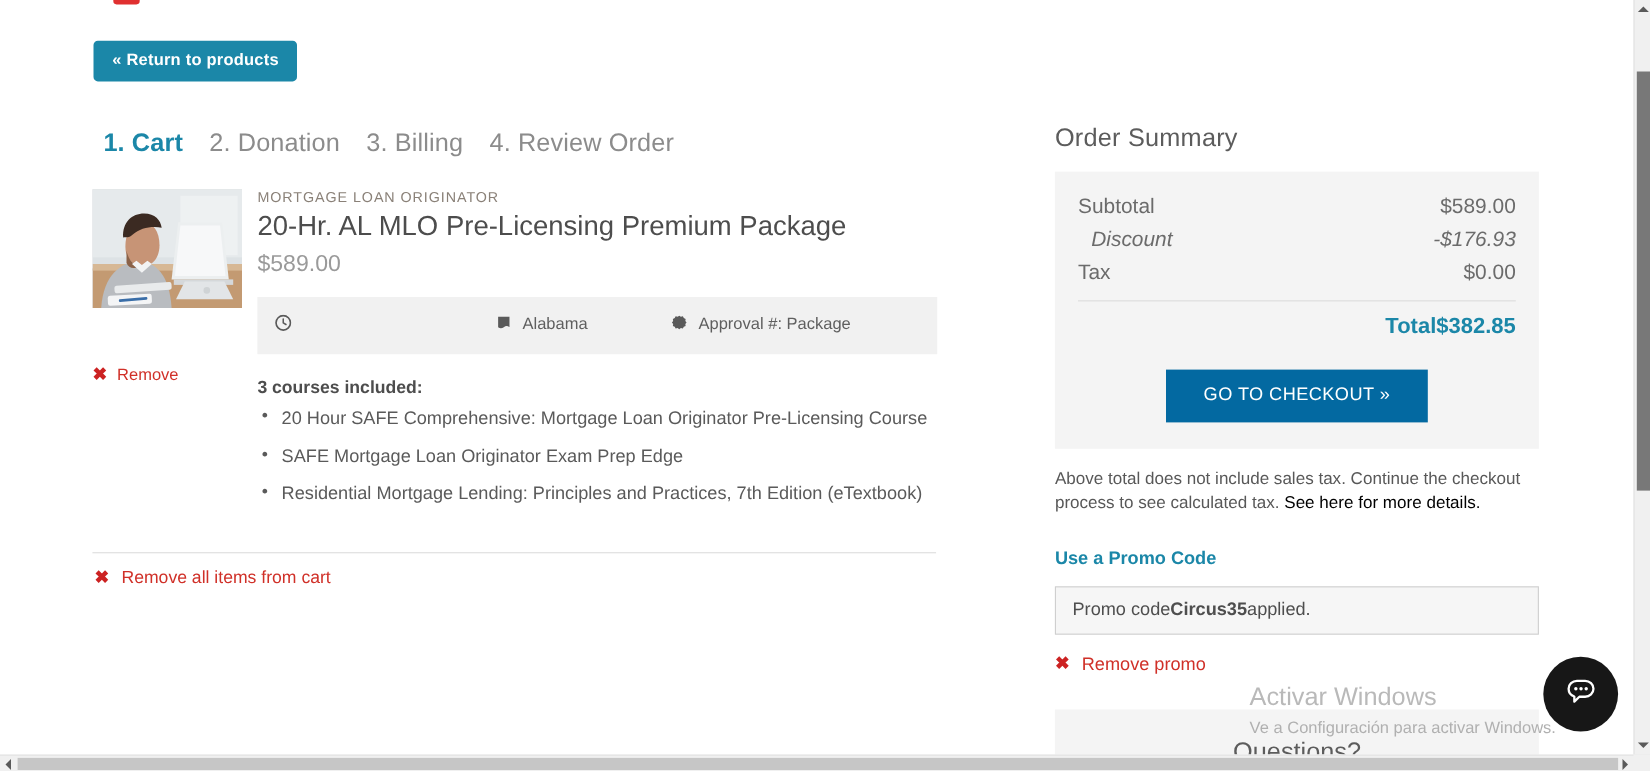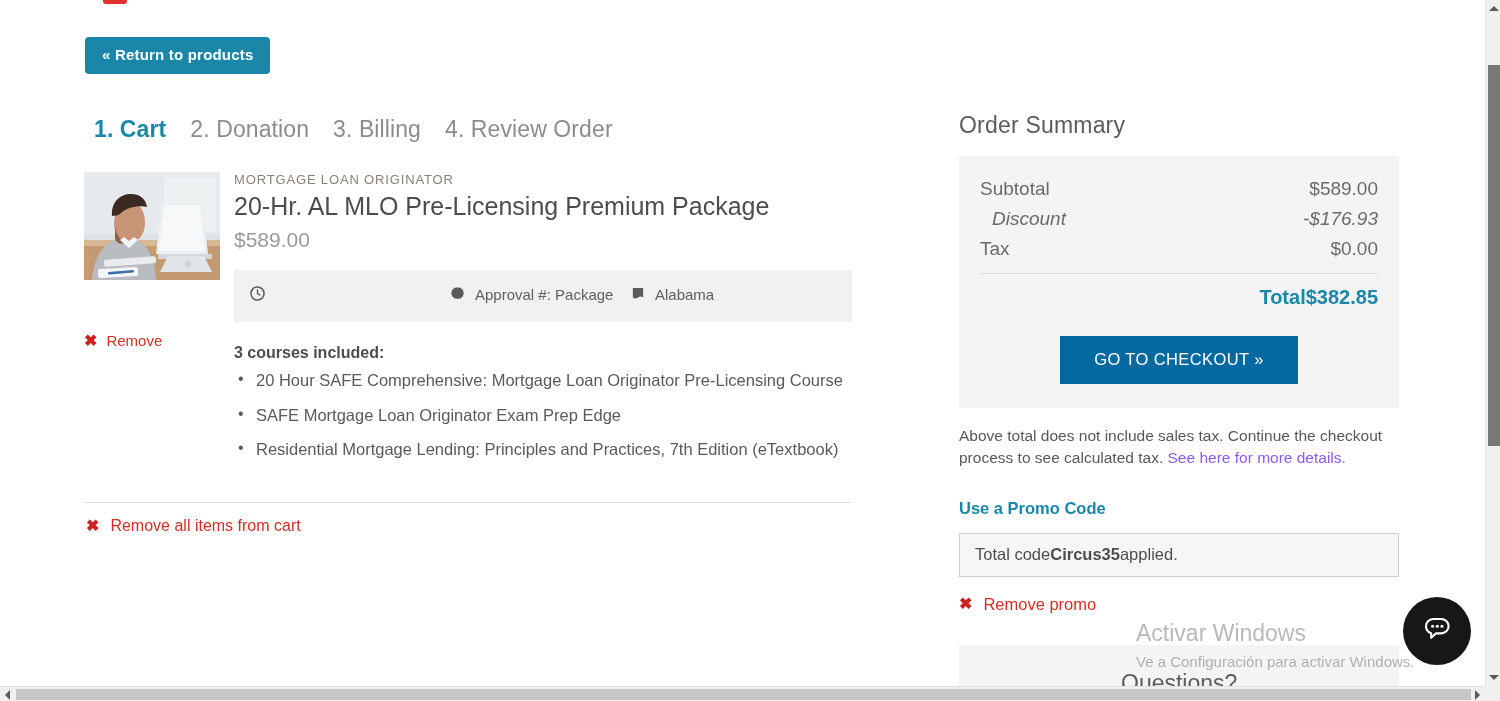--- a/index.html
+++ b/index.html
@@ -131,21 +131,21 @@
     background: #0369a1; color: #fff; border: none;
     width: 238px; padding: 14px 0 15px 0;
     font-size: 16.5px; letter-spacing: .4px; cursor: pointer;
     font-family: "Liberation Sans", sans-serif;
   }
 
   .tax-note {
     margin-top: 17px; font-size: 15.5px; color: #585858;
     line-height: 1.45; width: 428px;
   }
-  .tax-note a { color: #8b5cf6; text-decoration: none; cursor: pointer; }
+  .tax-note a { color: #000000; text-decoration: none; cursor: pointer; }
 
   .promo-heading {
     margin-top: 29px; font-size: 16.5px; font-weight: bold;
     color: #1b87a8; cursor: pointer;
   }
   .promo-box {
     margin-top: 15px; width: 440px; height: 44px;
     background: #f6f6f6; border: 1px solid #cfcfcf;
     display: flex; align-items: center; padding-left: 15px;
     font-size: 16.5px; color: #4e4e4e;
@@ -272,37 +272,37 @@
           <div class="meta-box">
             <div class="meta-group meta-hours">
               <span class="meta-ico">
                 <svg width="15" height="15" viewBox="0 0 16 16">
                     <circle cx="8" cy="8" r="7" fill="none" stroke="#5a5a5a" stroke-width="1.6"></circle>
                     <path d="M8 4.2 V8 L10.6 9.6" stroke="#5a5a5a" stroke-width="1.5" fill="none" stroke-linecap="round"></path>
                   </svg>
               </span>
             </div>
 
+            <div class="meta-group meta-state">
+              <span class="meta-ico">
+                <svg width="16" height="15" viewBox="0 0 16 16">
+                    <path d="M2.5 2 h11 v10.2 c-1.8 -1.4 -3.6 -1.4 -5.5 0 c-1.9 1.4 -3.7 1.4 -5.5 0 Z" fill="#5a5a5a"></path>
+                  </svg>
+              </span>
+              <span class="meta-lines">Alabama</span>
+            </div>
+
             <div class="meta-group meta-approval">
               <span class="meta-ico">
                 <svg width="15" height="15" viewBox="0 0 16 16">
                     <path d="M8 1 l1.6 1.1 1.9 -.4 .9 1.7 1.8 .8 -.3 1.9 1.2 1.5 -1.2 1.5 .3 1.9 -1.8 .8 -.9 1.7 -1.9 -.4 -1.6 1.1 -1.6 -1.1 -1.9 .4 -.9 -1.7 -1.8 -.8 .3 -1.9 -1.2 -1.5 1.2 -1.5 -.3 -1.9 1.8 -.8 .9 -1.7 1.9 .4 Z" fill="#5a5a5a"></path>
                   </svg>
               </span>
               <span class="meta-lines">Approval #: Package</span>
             </div>
-
-            <div class="meta-group meta-state">
-              <span class="meta-ico">
-                <svg width="16" height="15" viewBox="0 0 16 16">
-                    <path d="M2.5 2 h11 v10.2 c-1.8 -1.4 -3.6 -1.4 -5.5 0 c-1.9 1.4 -3.7 1.4 -5.5 0 Z" fill="#5a5a5a"></path>
-                  </svg>
-              </span>
-              <span class="meta-lines">Alabama</span>
-            </div>
           </div>
 
           <div class="courses-title">3 courses included:</div>
           <ul class="courses-list">
             <li>20 Hour SAFE Comprehensive: Mortgage Loan Originator Pre-Licensing Course</li>
             <li>SAFE Mortgage Loan Originator Exam Prep Edge</li>
             <li>Residential Mortgage Lending: Principles and Practices, 7th Edition (eTextbook)</li>
           </ul>
         </div>
 
@@ -341,21 +341,21 @@
         <button class="checkout-btn">GO TO CHECKOUT »</button>
       </div>
 
       <div class="tax-note">
         <span>Above total does not include sales tax. Continue the checkout process to see calculated tax. </span><a>See here for more details.</a>
       </div>
 
       <div class="promo-heading">Use a Promo Code</div>
 
       <div class="promo-box">
-        <span>Total code </span>
+        <span>Promo code </span>
           <b>Circus35</b>
           <span> applied.</span>
       </div>
 
       <div class="remove-promo">
         <span class="xmark">✖</span>
         <span>Remove promo</span>
       </div>
     </div>
 

